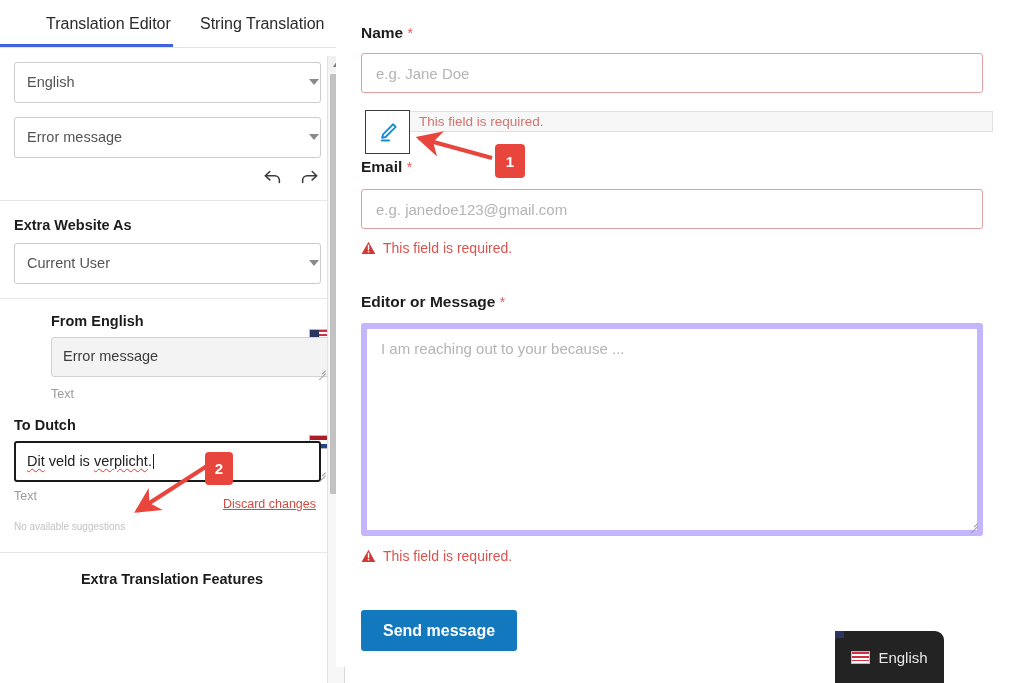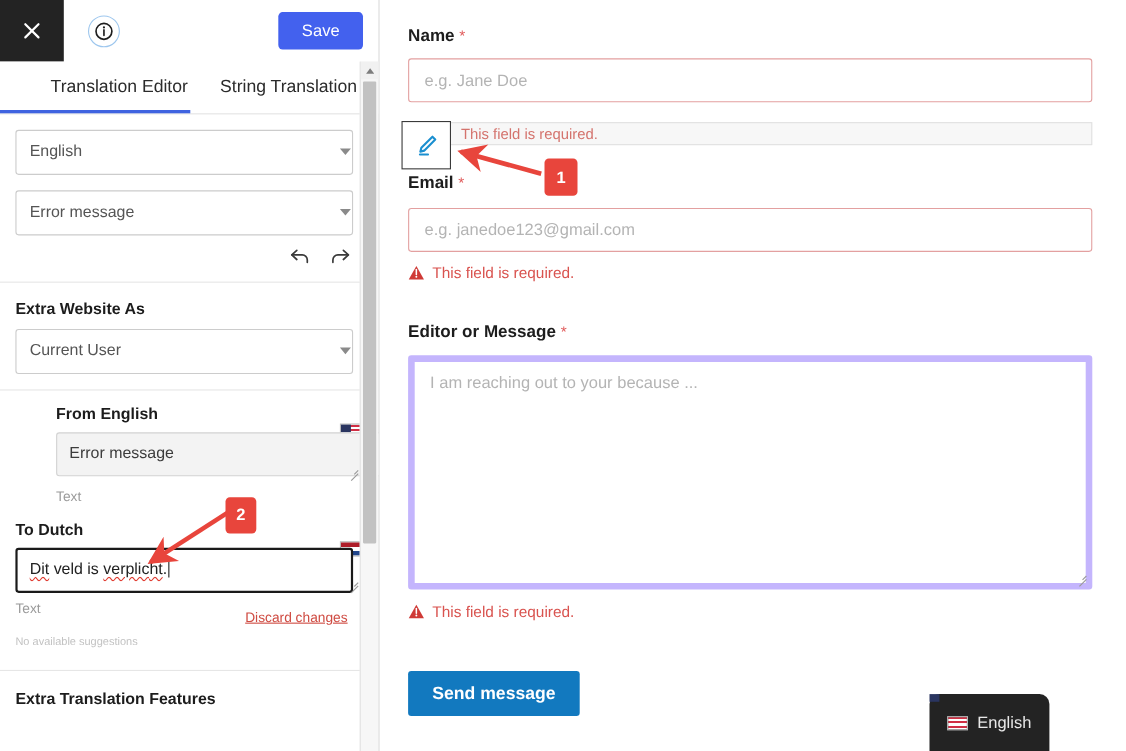--- a/index.html
+++ b/index.html
@@ -133,21 +133,21 @@
   #sb-scroll .sb-up {
     position:absolute; left:0; top:0; width:16px;height:16px;
     display:flex;align-items:center;justify-content:center; background:#f1f1f1;
   }
   #sb-scroll .sb-thumb {
     position:absolute; left:2px; top:18px; width:12px; height:420px;
     background:#c2c2c2; border-radius:1px;
   }
 
   
-  #main { position:absolute; left:346px; top:0; width:678px; height:667px; background:#fff; }
+  #main { position:absolute; left:336px; top:0; width:678px; height:667px; background:#fff; }
   .f-label { font-size:15.5px; font-weight:bold; color:#1d1d1d; }
   .f-label .req { color:#e05a5a; font-weight:normal; font-size:14px; }
   .f-input {
     display:block; width:622px; border:1px solid #e3a0a0; border-radius:3px;
     background:#fff; font-size:15px; font-family:"Liberation Sans",sans-serif;
     color:#222; padding:0 14px; height:40px;
   }
   .f-input::placeholder { color:#b4b4b4; }
   .f-textarea {
     display:block; width:622px; height:213px; border:6px solid #c4b5fd; border-radius:3px;
@@ -198,35 +198,20 @@
   #badge2 { left:205px; top:452px; width:28px; height:33px; }
   #anno-svg { position:absolute; left:0; top:0; width:1024px; height:683px; pointer-events:none; }
 </style>
 </head>
 <body>
 
 <div id="page">
 
   <div id="sidebar">
 
-    <div class="sb-header">
-      <div class="close-btn">
-        <svg width="20" height="20" viewBox="0 0 20 20" aria-hidden="true">
-          <path d="M4 4 L16 16 M16 4 L4 16" stroke="#ffffff" stroke-width="2" stroke-linecap="round"></path>
-        </svg>
-      </div>
-      <div class="info-btn">
-        <svg width="19" height="19" viewBox="0 0 20 20" aria-hidden="true">
-          <circle cx="10" cy="10" r="7.6" fill="none" stroke="#1f1f1f" stroke-width="1.6"></circle>
-          <circle cx="10" cy="6.2" r="1.05" fill="#1f1f1f"></circle>
-          <path d="M10 8.6 v5.2" stroke="#1f1f1f" stroke-width="1.6" stroke-linecap="round"></path>
-        </svg>
-      </div>
-      <button class="save-btn">Save</button>
-    </div>
 
     <div class="sb-tabs">
       <div class="tab t1">Translation Editor</div>
       <div class="tab t2">String Translation</div>
       <div class="tab-underline"></div>
     </div>
 
     <div class="sb-sec" style="padding-bottom:2px;">
       <div class="sel-wrap">
         <div class="sel">English</div>
@@ -286,21 +271,21 @@
         <div style="position:relative; height:20px;">
           <div class="sub-lbl" style="margin-top:7px;">Text</div>
           <div class="discard" style="top:8px;">Discard changes</div>
         </div>
 
         <div class="no-sug">No available suggestions</div>
       </div>
     </div>
 
     <div class="sb-sec" style="border-bottom:none; padding-top:18px;">
-      <div class="sec-title" style="margin-top:0;">Extra Translation Features</div>
+      <div class="sec-title" style="margin-top:0;text-align:center;">Extra Translation Features</div>
     </div>
 
     <div id="sb-scroll">
       <div class="sb-up">
         <svg width="9" height="7" viewBox="0 0 9 7" aria-hidden="true">
           <path d="M4.5 1 L8.2 6 L0.8 6 Z" fill="#7d7d7d"></path>
         </svg>
       </div>
       <div class="sb-thumb"></div>
     </div>

